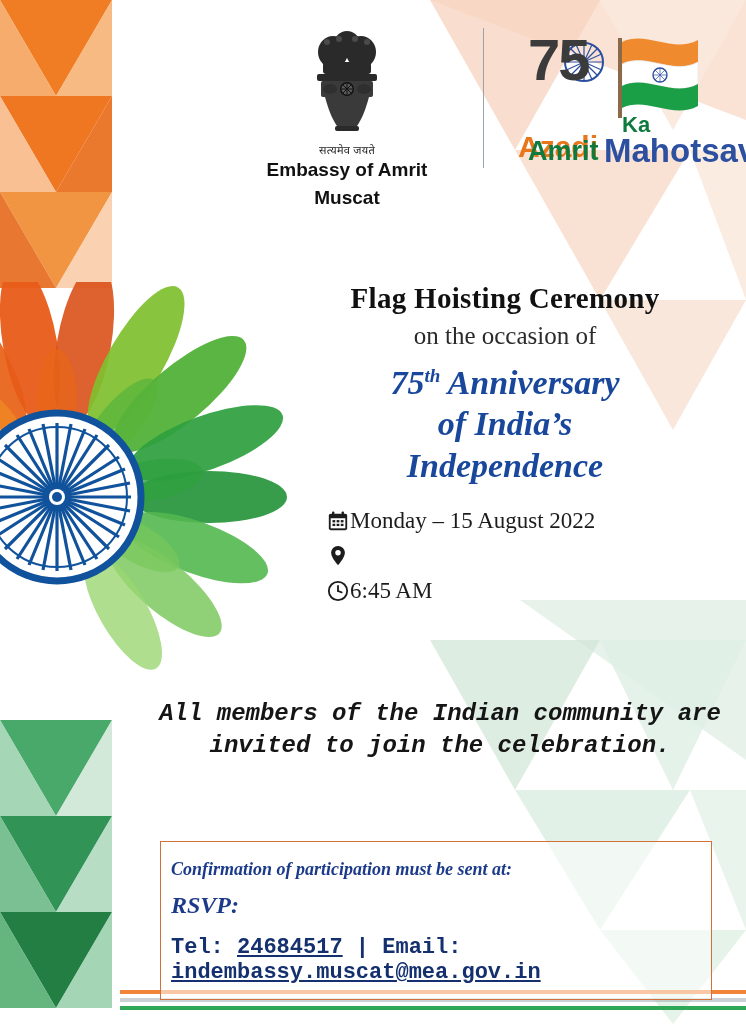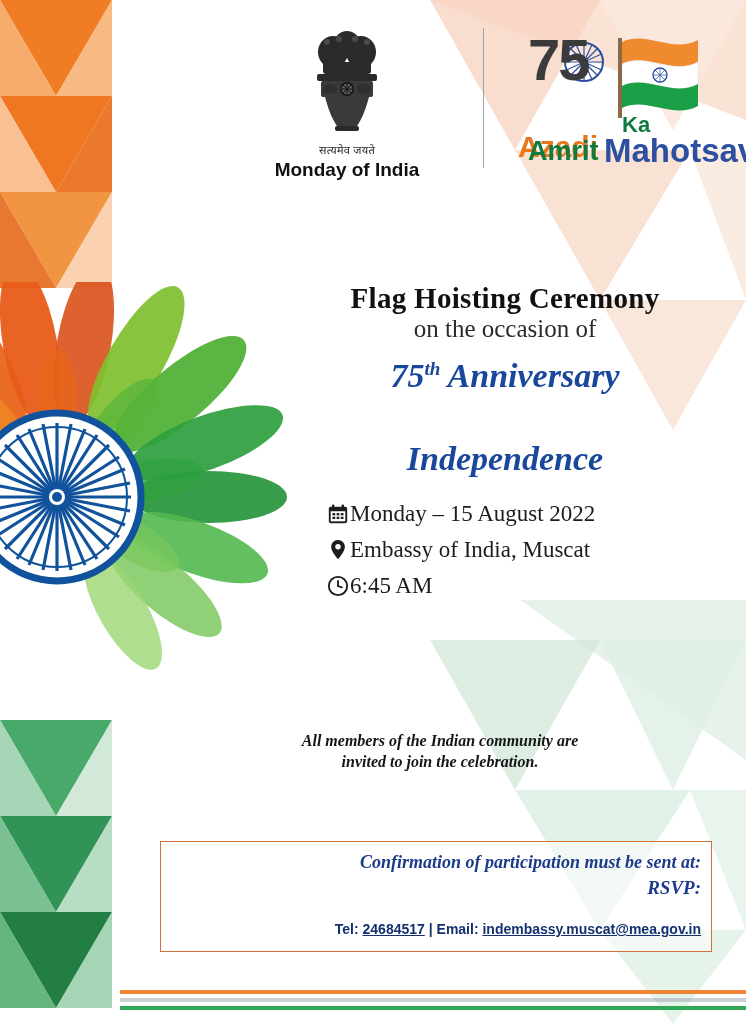--- a/index.html
+++ b/index.html
@@ -124,21 +124,21 @@
     font-family: "Liberation Serif", serif;
     font-weight: bold;
     font-size: 29px;
     color: #111;
     letter-spacing: .3px;
   }
   .subtitle {
     font-family: "Liberation Serif", serif;
     font-size: 25px;
     color: #2b2b2b;
-    margin-top: 0;
+    margin-top: 7px;
   }
   .bigblue {
     font-family: "Liberation Serif", serif;
     font-style: italic;
     font-weight: bold;
     font-size: 34px;
     color: #18479b;
     line-height: 1.22;
     margin-top: 12px;
   }
@@ -162,63 +162,63 @@
     height: 24px;
     flex: 0 0 24px;
     display: flex;
     align-items: center;
     justify-content: center;
   }
 
   .invite {
     position: absolute;
     left: 150px;
-    top: 730px;
+    top: 698px;
     width: 580px;
     text-align: center;
-    font-family: Liberation Serif, serif;
+    font-family: Liberation Mono, monospace;
     font-style: italic;
     font-weight: bold;
-    font-size: 16px;
+    font-size: 24px;
     color: #151515;
     line-height: 1.32;
   }
 
   .rsvp-box {
     position: absolute;
     left: 160px;
     top: 841px;
     width: 552px;
     border: 1.5px solid #d2703a;
-    padding: 10px 10px 14px 10px;
+    padding: 17px 10px 14px 10px;
     box-sizing: border-box;
-    text-align: right;
+    text-align: left;
     background: rgba(255,255,255,.55);
   }
   .rsvp-line1 {
     font-family: "Liberation Serif", serif;
     font-style: italic;
     font-weight: bold;
     font-size: 18px;
     color: #1b3a8a;
   }
   .rsvp-line2 {
     font-family: "Liberation Serif", serif;
     font-style: italic;
     font-weight: bold;
-    font-size: 19px;
+    font-size: 24px;
     color: #1b3a8a;
-    margin-top: 4px;
+    margin-top: 12px;
   }
   .rsvp-line3 {
-    font-family: Liberation Sans, sans-serif;
-    font-weight: bold;
-    font-size: 14px;
+    font-family: Liberation Mono, monospace;
+    font-weight: bold;
+    font-size: 22px;
     color: #14306f;
-    margin-top: 22px;
+    margin-top: 16px;
   }
   .rsvp-line3 a, .rsvp-link {
     color: #14306f;
     text-decoration: underline;
   }
 </style>
 </head>
 <body>
 
 <div class="poster">
@@ -295,21 +295,22 @@
           </g>
 
           <ellipse cx="31" cy="63" rx="7" ry="5" fill="#2f2f2f"></ellipse>
           <ellipse cx="65" cy="63" rx="7" ry="5" fill="#2f2f2f"></ellipse>
 
           <path d="M26 71 C30 86 34 94 38 100 L58 100 C62 94 66 86 70 71 Z" fill="#3a3a3a"></path>
           <rect x="36" y="100" width="24" height="5" rx="2"></rect>
         </g>
       </svg>
       <div class="emblem-motto">सत्यमेव जयते</div>
-      <div class="emb-line1">Monday of India</div>
+      <div class="emb-line1">Embassy of Amrit</div>
+      <div class="emb-line2">Muscat</div>
     </div>
 
     <div class="divider-v"></div>
 
     <div class="azadi">
       <svg viewBox="0 0 225 160" style="position:absolute;inset:0;width:225px;height:160px;">
 
         <circle cx="72" cy="42" r="19" fill="none" stroke="#2c4fa0" stroke-width="2"></circle>
         <circle cx="72" cy="42" r="4" fill="#2c4fa0"></circle>
         <g stroke="#2c4fa0" stroke-width="1.2">
@@ -437,21 +438,21 @@
         <circle cx="0" cy="0" r="5" fill="#10529b"></circle>
       </g>
     </svg>
   </div>
 
   <div class="main">
     <div class="title">Flag Hoisting Ceremony</div>
     <div class="subtitle">on the occasion of</div>
     <div class="bigblue">
       <span>75</span><sup>th</sup><span> Anniversary</span><br>
-      <br>
+      <span>of India’s</span><br>
       <span>Independence</span>
     </div>
 
     <div class="details">
 
       <div class="det-row">
         <span class="det-icon">
           <svg viewBox="0 0 24 24" width="22" height="22">
             <rect x="2" y="4" width="20" height="18" rx="2" fill="#1c1c1c"></rect>
             <rect x="4" y="9" width="16" height="11" fill="#ffffff"></rect>
@@ -470,21 +471,20 @@
         <span>Monday – 15 August 2022</span>
       </div>
 
       <div class="det-row">
         <span class="det-icon">
           <svg viewBox="0 0 24 24" width="22" height="22">
             <path d="M12 1 C7.8 1 4.5 4.3 4.5 8.5 C4.5 14 12 22 12 22 C12 22 19.5 14 19.5 8.5 C19.5 4.3 16.2 1 12 1 Z" fill="#1c1c1c"></path>
             <circle cx="12" cy="8.4" r="3" fill="#ffffff"></circle>
           </svg>
         </span>
-        <span>Embassy of India, Muscat</span>
       </div>
 
       <div class="det-row">
         <span class="det-icon">
           <svg viewBox="0 0 24 24" width="22" height="22">
             <circle cx="12" cy="12" r="10" fill="none" stroke="#1c1c1c" stroke-width="2"></circle>
             <line x1="12" y1="12" x2="12" y2="6.5" stroke="#1c1c1c" stroke-width="2" stroke-linecap="round"></line>
             <line x1="12" y1="12" x2="16" y2="13.5" stroke="#1c1c1c" stroke-width="2" stroke-linecap="round"></line>
           </svg>
         </span>

